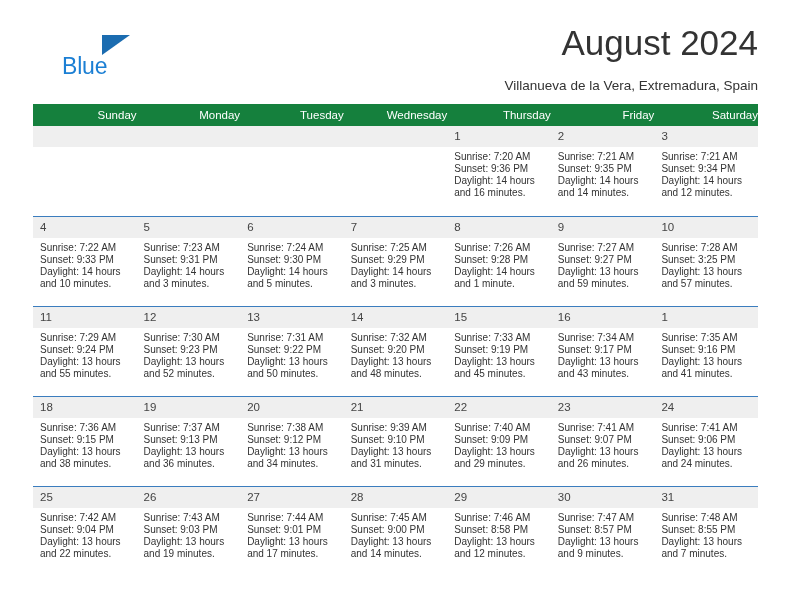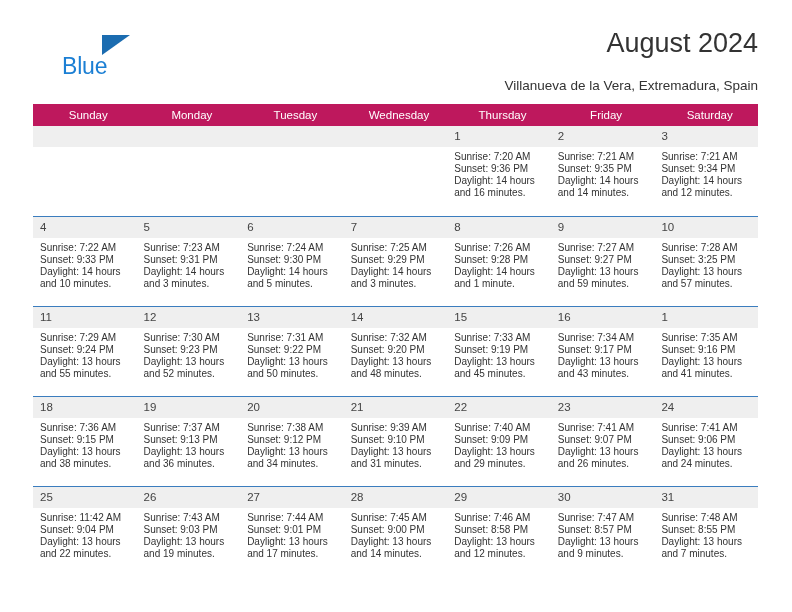--- a/index.html
+++ b/index.html
@@ -63,21 +63,21 @@
     color: #1b7fd4;
     font-family: "Liberation Sans", sans-serif;
   }
   .title-block {
     position: absolute;
     right: 0;
     top: 0;
     text-align: right;
   }
   .cal-title {
-    font-size: 27px;
+    font-size: 35px;
     color: #333333;
     line-height: 34px;
     white-space: nowrap;
   }
   .cal-subtitle {
     font-size: 13.5px;
     color: #333333;
     line-height: 20px;
     margin-top: 16px;
     white-space: nowrap;
@@ -86,25 +86,25 @@
   
   .calendar {
     position: absolute;
     left: 33px;
     top: 104px;
     width: 725px;
     border-collapse: collapse;
     table-layout: fixed;
   }
   .calendar th {
-    background: #be185d;
+    background: #15803d;
     color: #ffffff;
     font-size: 11.5px;
     font-weight: normal;
-    text-align: center;
+    text-align: right;
     padding: 5px 0 5px 7px;
     height: 21px;
     border: none;
   }
   .calendar td {
     vertical-align: top;
     padding: 0;
     border: none;
     border-top: 1.5px solid #3b7dbe;
     height: 90px;
@@ -400,21 +400,21 @@
               <div>Sunset: 9:06 PM</div>
               <div>Daylight: 13 hours</div>
               <div>and 24 minutes.</div>
             </div>
           </td>
         </tr>
         <tr>
           <td>
             <span class="daynum">25</span>
             <div class="details">
-              <div>Sunrise: 11:42 AM</div>
+              <div>Sunrise: 7:42 AM</div>
               <div>Sunset: 9:04 PM</div>
               <div>Daylight: 13 hours</div>
               <div>and 22 minutes.</div>
             </div>
           </td>
           <td>
             <span class="daynum">26</span>
             <div class="details">
               <div>Sunrise: 7:43 AM</div>
               <div>Sunset: 9:03 PM</div>

